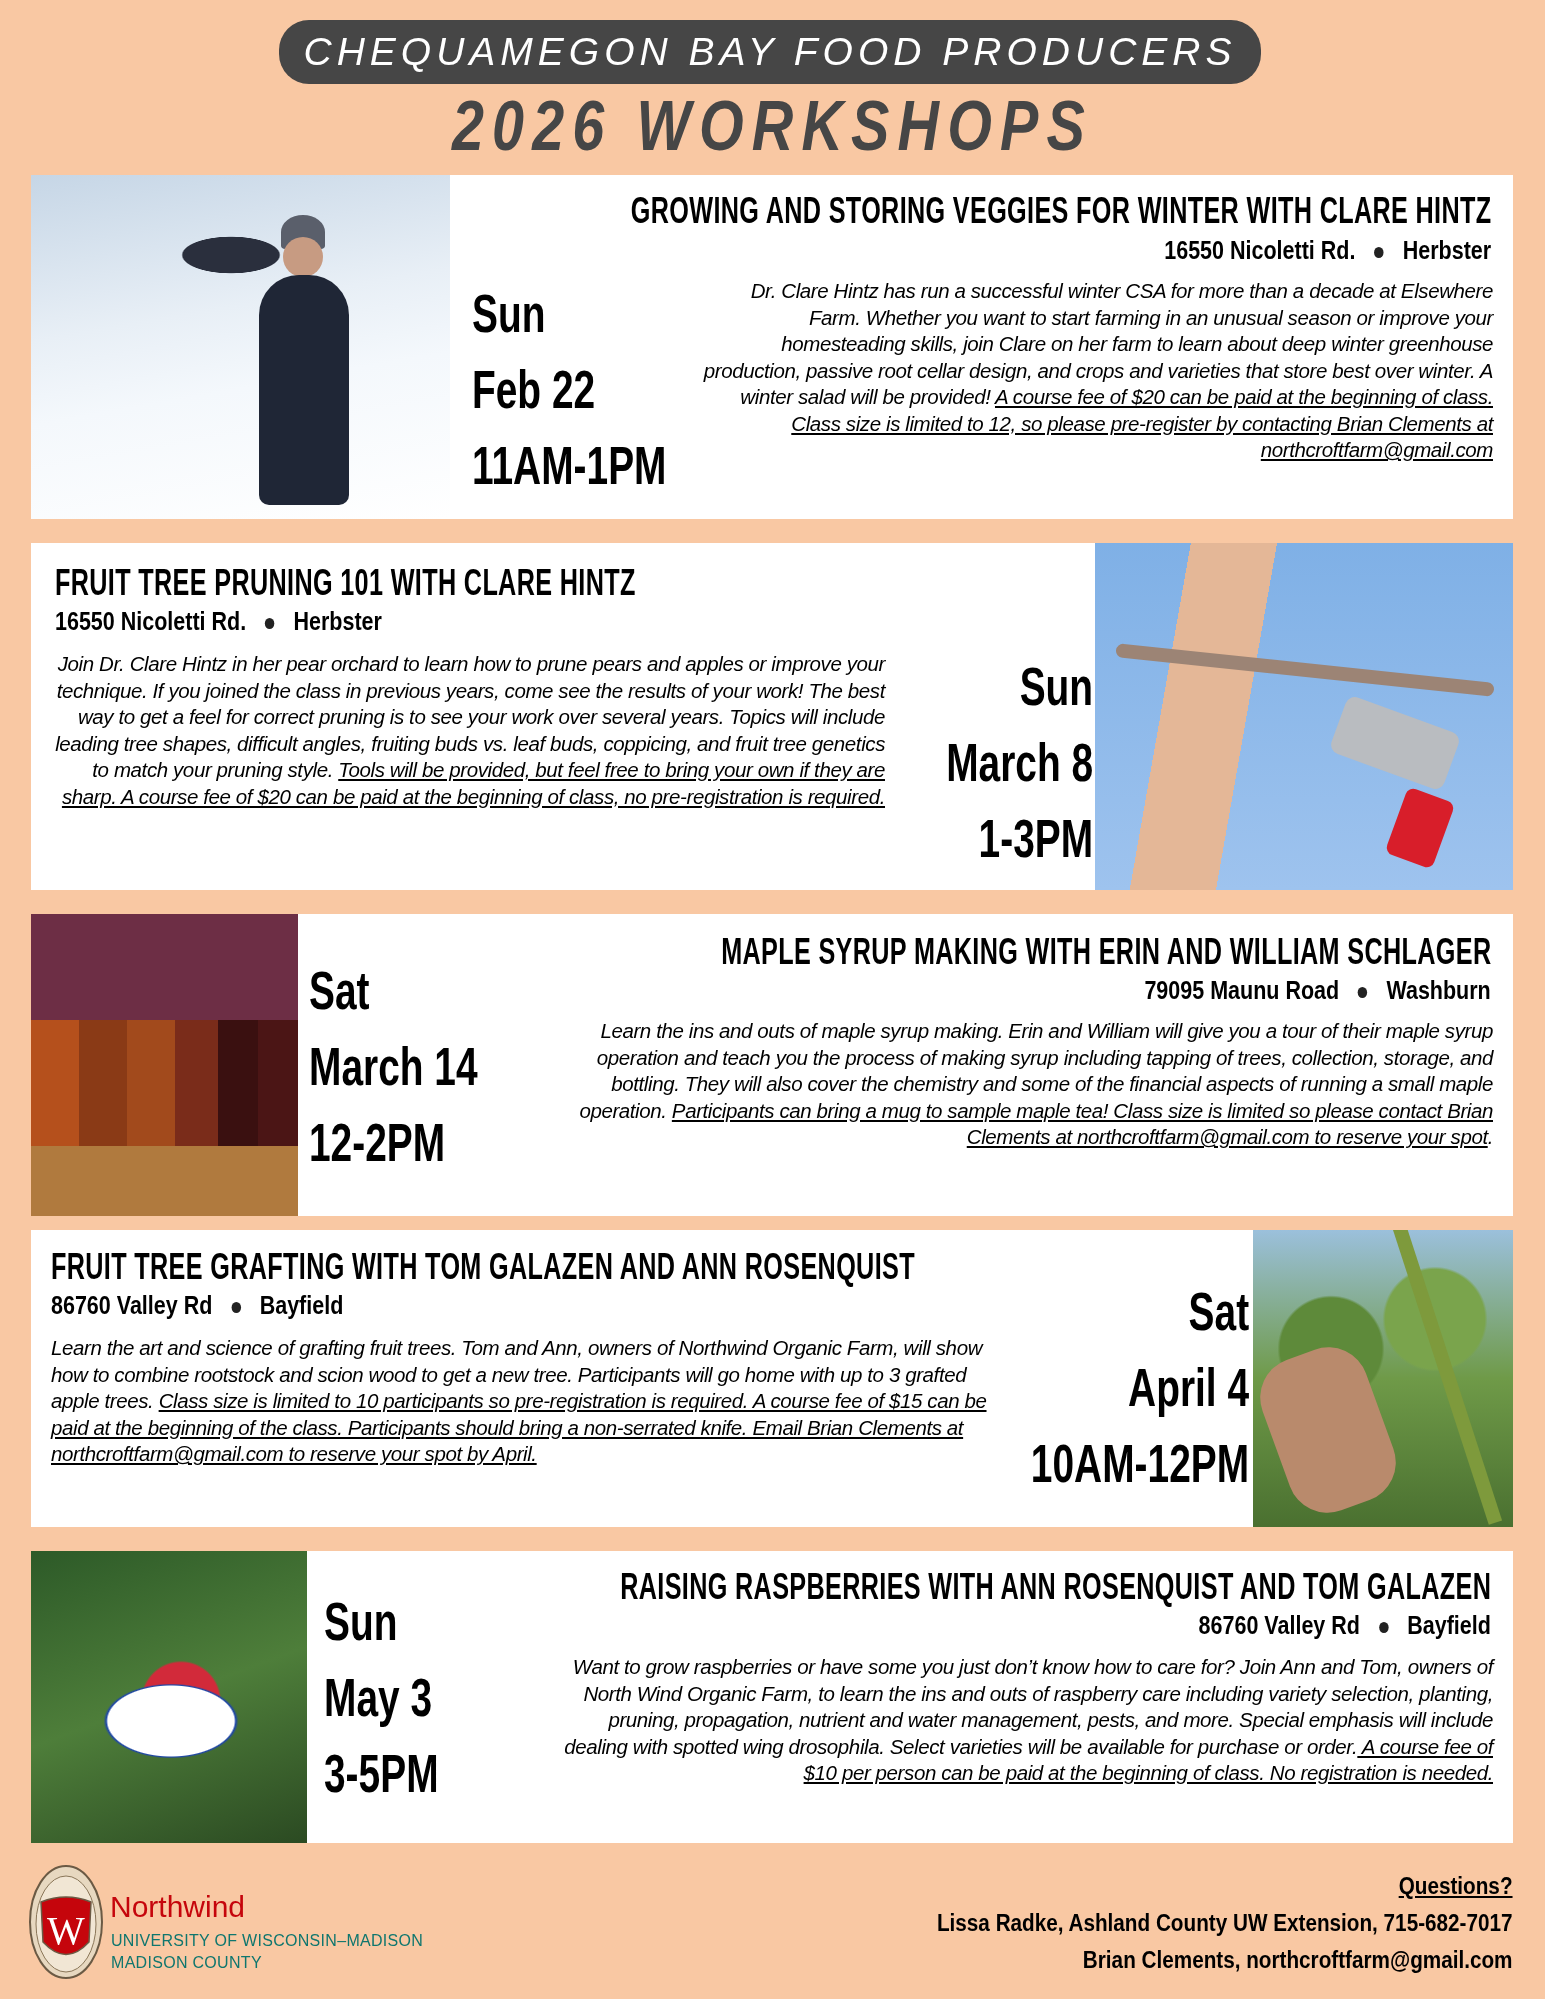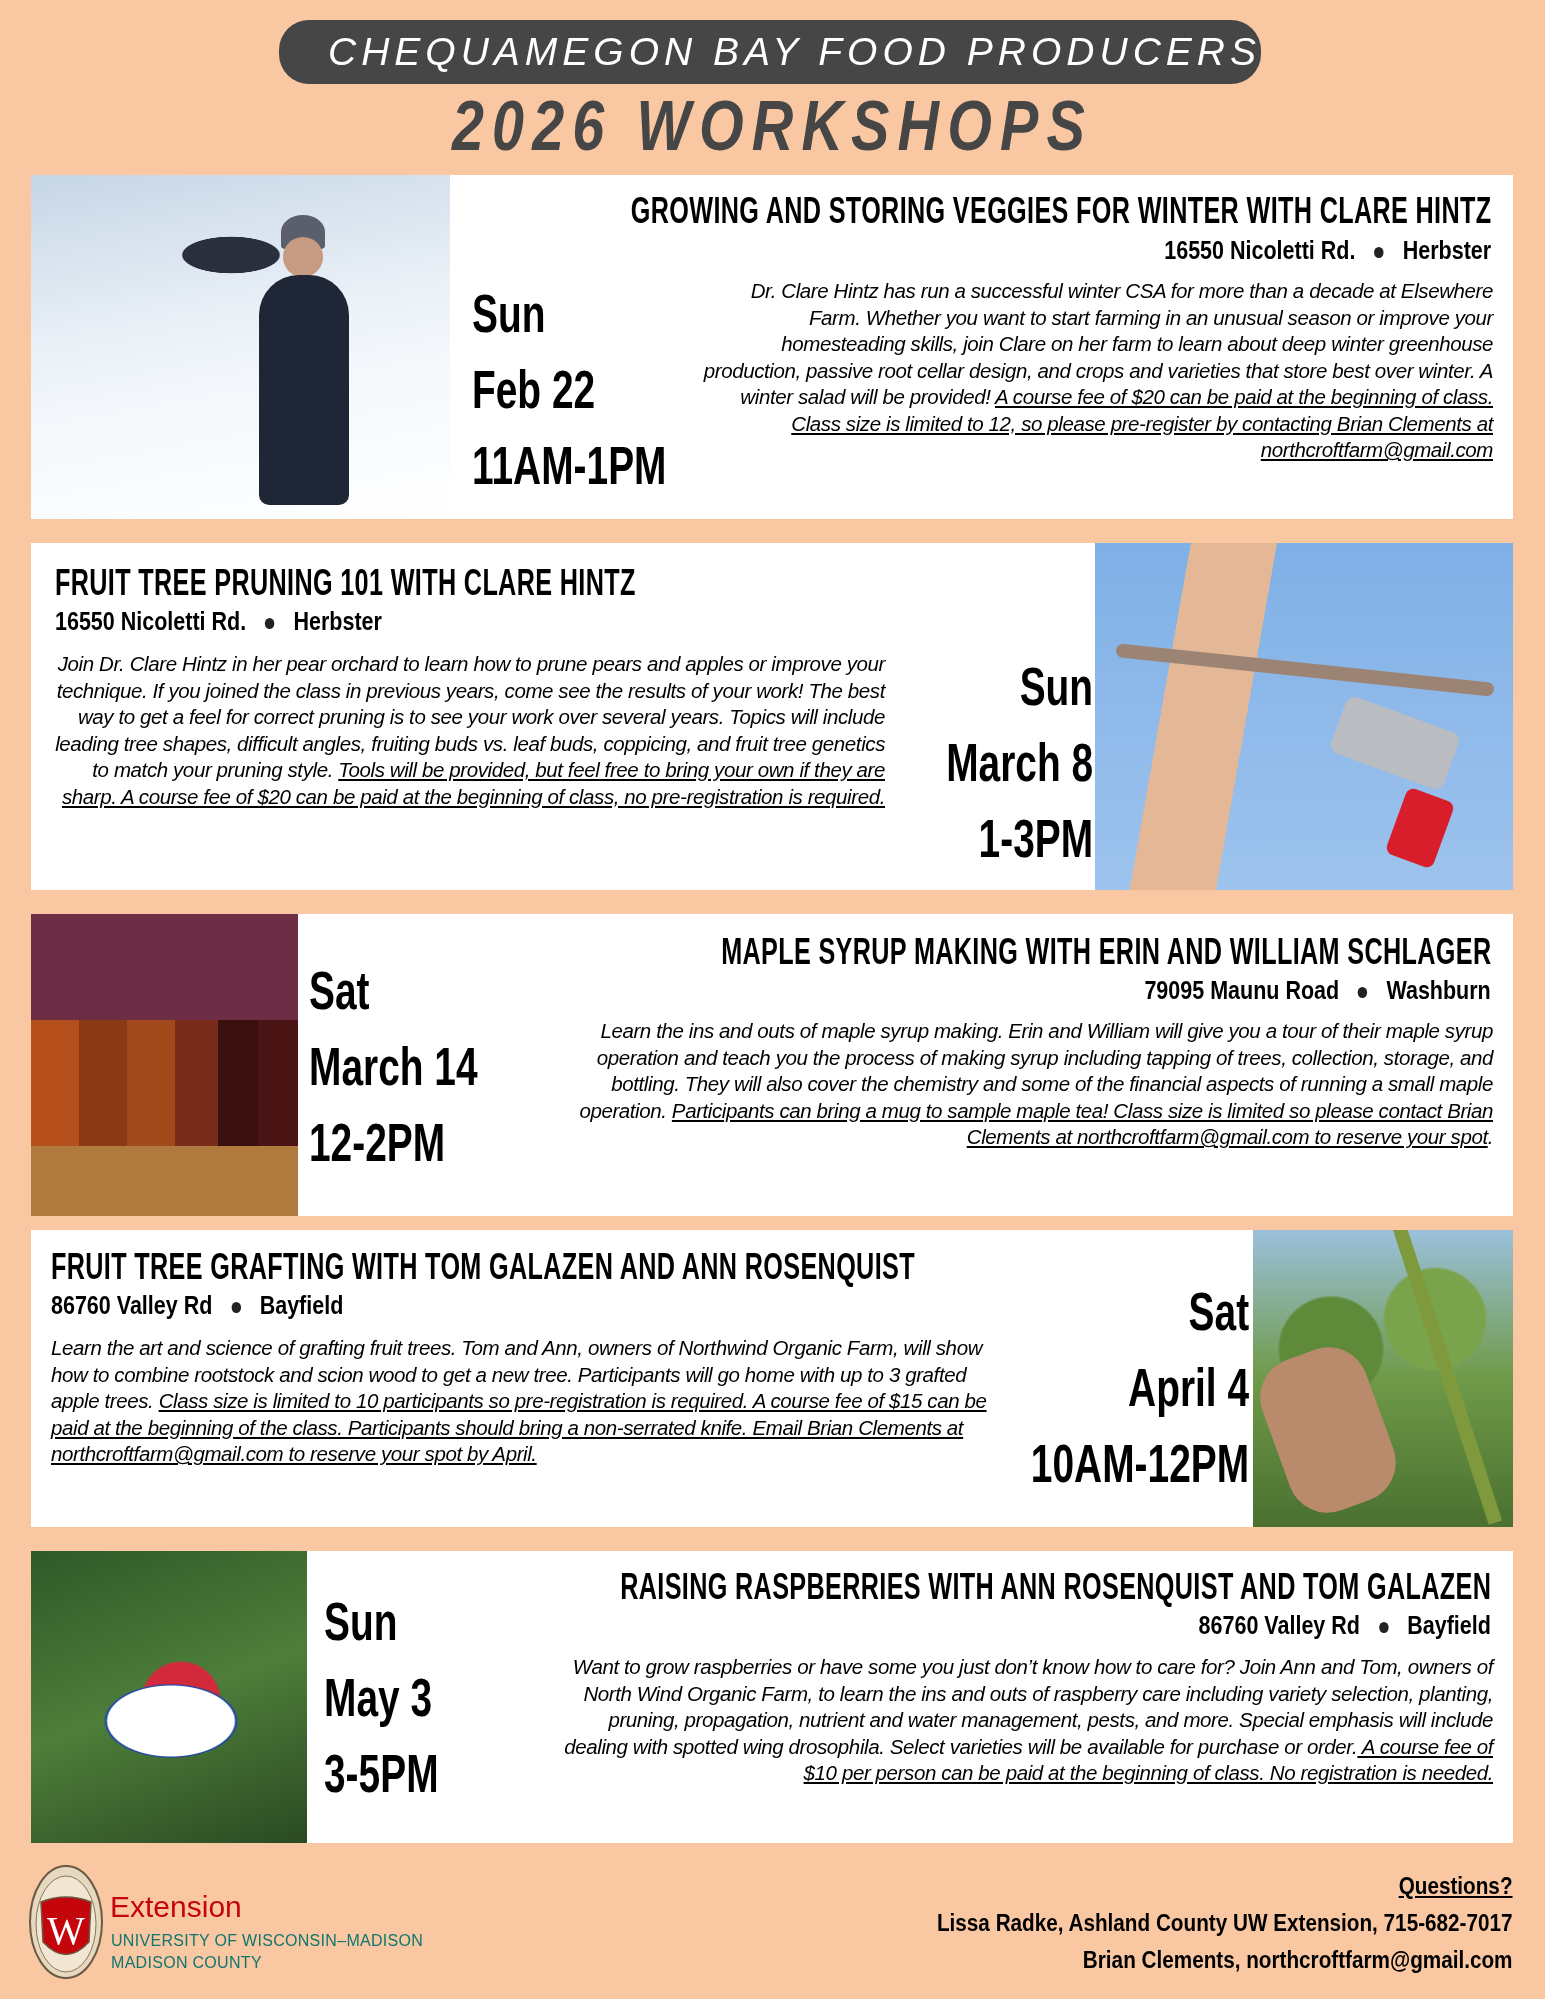--- a/index.html
+++ b/index.html
@@ -10,21 +10,21 @@
     color: #000;
     position: relative;
     overflow: hidden;
   }
   .header-band {
     position: absolute; left: 279px; top: 20px; width: 982px; height: 64px;
     background: #464646;
     color: #fff;
     font-family: "Liberation Sans", sans-serif;
     font-size: 39px; letter-spacing: 5px; font-style: italic;
-    display: flex; align-items: center; justify-content: flex-end;
+    display: flex; align-items: center; justify-content: center;
     font-weight: normal;
     border-radius: 30px;
   }
   .main-title {
     position: absolute; left: 0; top: 86px; width: 1545px; height: 80px;
     text-align: center;
     font-family: "Liberation Sans", sans-serif;
     font-weight: bold; font-style: italic;
     font-size: 70px; letter-spacing: 10px;
     color: #464646;
@@ -234,21 +234,21 @@
 </div>
 
 <div class="footer-logo">
   <svg width="78" height="120" viewBox="0 0 78 120">
     <ellipse cx="39" cy="60" rx="36" ry="56" fill="#e7d8c0" stroke="#6b5a44" stroke-width="2"></ellipse>
     <ellipse cx="39" cy="62" rx="30" ry="48" fill="#f1e6d4" stroke="#8a7658" stroke-width="1"></ellipse>
     <path d="M14 40 Q39 30 64 40 L62 80 Q39 105 16 80 Z" fill="#c5050c" stroke="#6b5a44" stroke-width="1.5"></path>
     <text x="39" y="82" text-anchor="middle" font-family="Liberation Serif, serif" font-size="40" fill="#fff">W</text>
   </svg>
 </div>
-<div class="footer-ext">Extension</div>
+<div class="footer-ext">Northwind</div>
 <div class="footer-uw">
   <div>UNIVERSITY OF WISCONSIN–MADISON</div>
   <div>MADISON COUNTY</div>
 </div>
 <div class="footer-contact">
   <div class="q">Questions?</div>
   <div>Lissa Radke, Ashland County UW Extension, 715-682-7017</div>
   <div>Brian Clements, northcroftfarm@gmail.com</div>
 </div>
 

